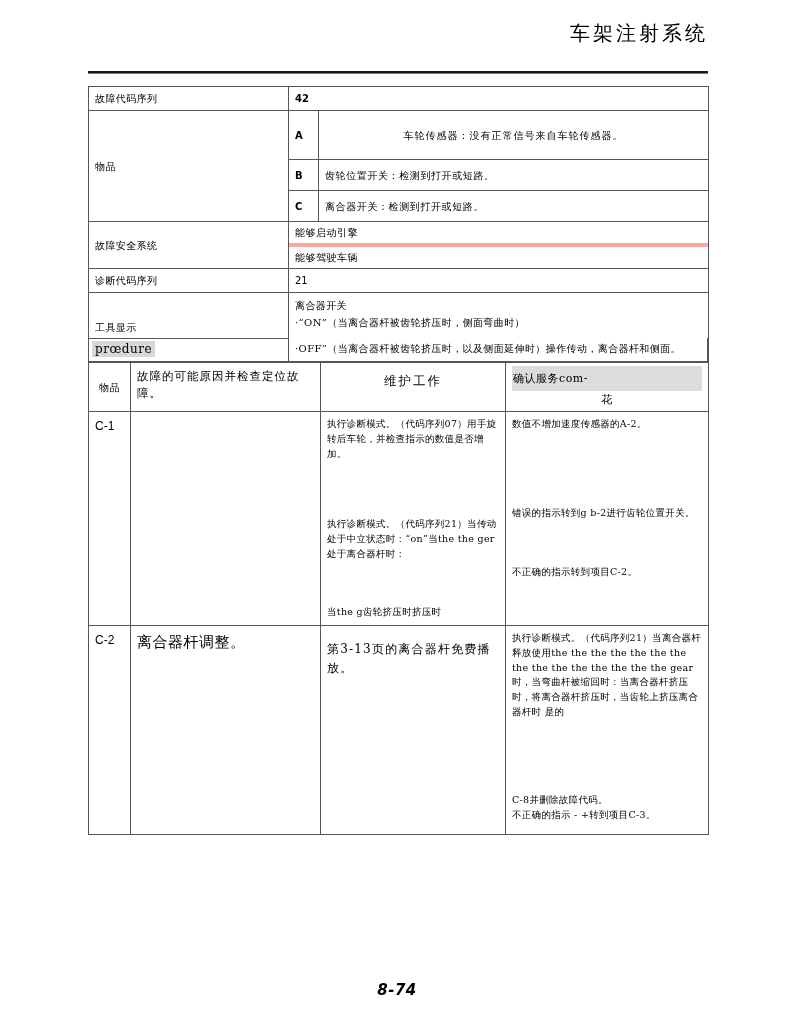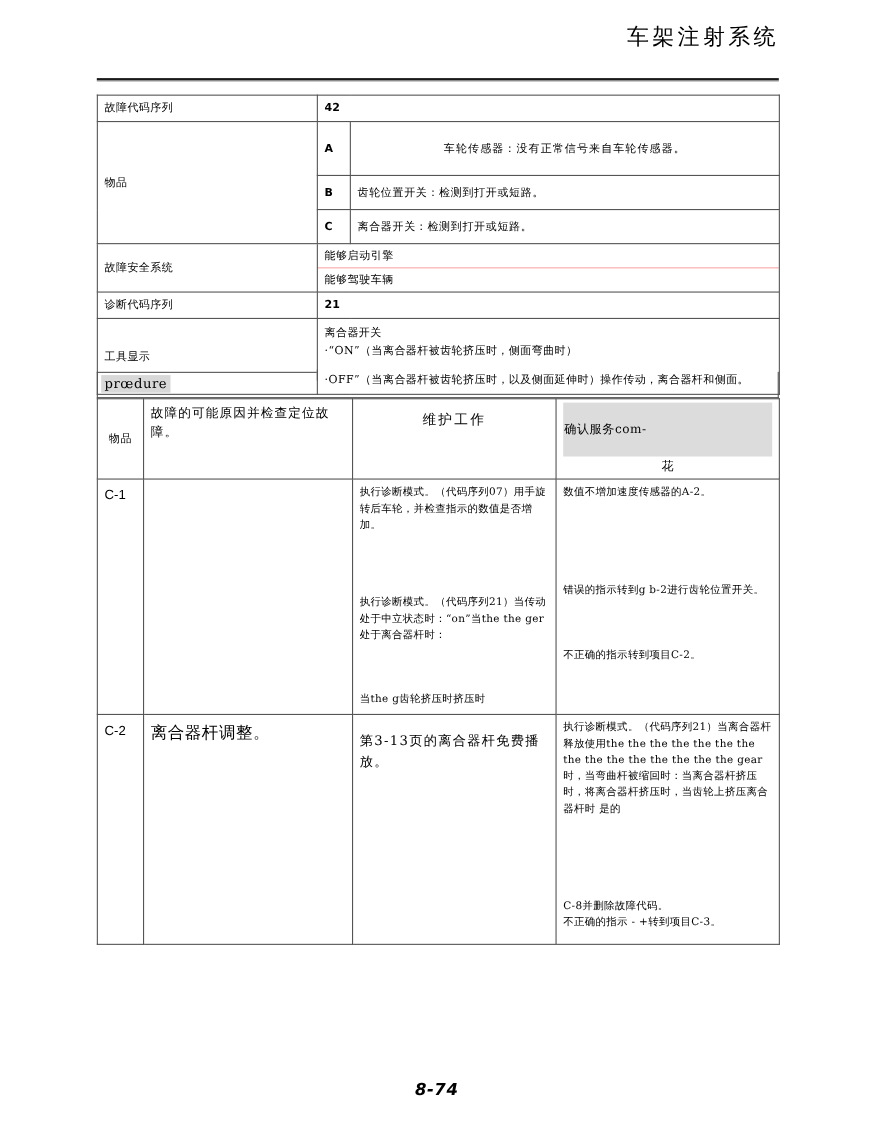--- a/index.html
+++ b/index.html
@@ -63,21 +63,20 @@
     letter-spacing: 0.4px;
   }
   .val-big {
     font-size: 12px;
     font-weight: bold;
     font-family: "DejaVu Sans", "Liberation Sans", sans-serif;
   }
   .val-num {
     font-size: 12px;
     font-family: "DejaVu Sans", "Liberation Sans", sans-serif;
-    font-weight: bold;
   }
   .abc {
     font-size: 12px;
     font-weight: bold;
     font-family: "DejaVu Sans", "Liberation Sans", sans-serif;
     text-align: left;
   }
   .item-a-text {
     font-size: 13.5px;
     letter-spacing: 1px;
@@ -86,21 +85,21 @@
   }
   .item-bc-text {
     font-size: 9.5px;
     letter-spacing: 0.6px;
   }
   .failsafe-line {
     font-size: 10px;
     letter-spacing: 0.5px;
     padding: 3px 6px;
   }
-  .failsafe-line.top { border-bottom: 1px solid #fca5a5; }
+  .failsafe-line.top { border-bottom: 4px solid #fca5a5; }
 
   .tool-body {
     font-size: 10px;
     letter-spacing: 0.4px;
     line-height: 1.7;
   }
   .tool-body .gap { display: block; height: 9px; }
 
   
   .proc-wrap {
@@ -151,21 +150,21 @@
   #proc-table { top: 362px; }
   #proc-table td { padding: 5px 6px; }
 
   .ph-item   { font-size: 10px; letter-spacing: 0.6px; }
   .ph-cause  { font-size: 11.5px; letter-spacing: 1px; line-height: 1.5; font-family: Liberation Serif, serif; }
   .ph-work   { font-size: 12.5px; letter-spacing: 2px; text-align: center; padding-top: 9px !important; }
   .ph-conf   { font-size: 11px; letter-spacing: 0.5px; line-height: 1.55; }
   .ph-conf .hl {
     background: #dcdcdc;
     display: block;
-    padding: 16px 1px;
+    padding: 4px 1px;
   }
   .ph-conf .花 { display: block; text-align: center; }
 
   .code-cell {
     font-size: 12px;
     font-family: Liberation Sans, sans-serif;
   }
   .cause-cell { font-size: 15px; letter-spacing: 0.5px; }
   .work-cell  { font-size: 9.5px; letter-spacing: 0.3px; line-height: 1.55; }
   .conf-cell  { font-size: 9.5px; letter-spacing: 0.3px; line-height: 1.55; }

